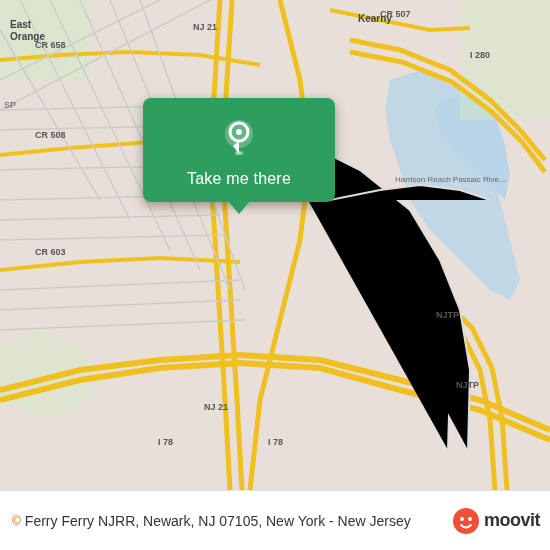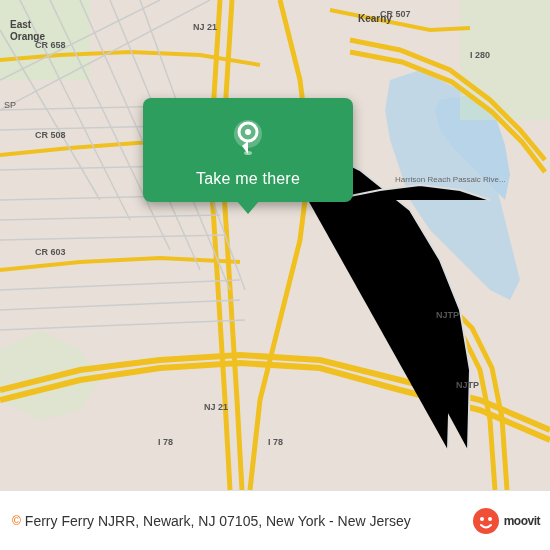--- a/index.html
+++ b/index.html
@@ -24,21 +24,21 @@
       position: absolute;
       top: 0; left: 0;
       width: 100%; height: 100%;
     }
 
     
     .popup-card {
       position: absolute;
       top: 98px;
       left: 143px;
-      width: 210px;
+      width: 192px;
       background: #2e9e5e;
       border-radius: 8px;
       display: flex;
       flex-direction: column;
       align-items: center;
       padding: 18px 12px 14px;
       box-shadow: 0 4px 12px rgba(0,0,0,0.35);
     }
 
     .popup-card::after {
@@ -104,21 +104,21 @@
     }
 
     .moovit-logo {
       display: flex;
       align-items: center;
       gap: 4px;
       flex-shrink: 0;
     }
 
     .moovit-text {
-      font-size: 12px;
+      font-size: 18px;
       font-weight: bold;
       color: #333;
       letter-spacing: -0.5px;
     }
 
     .moovit-icon {
       width: 28px;
       height: 28px;
     }
   </style>

